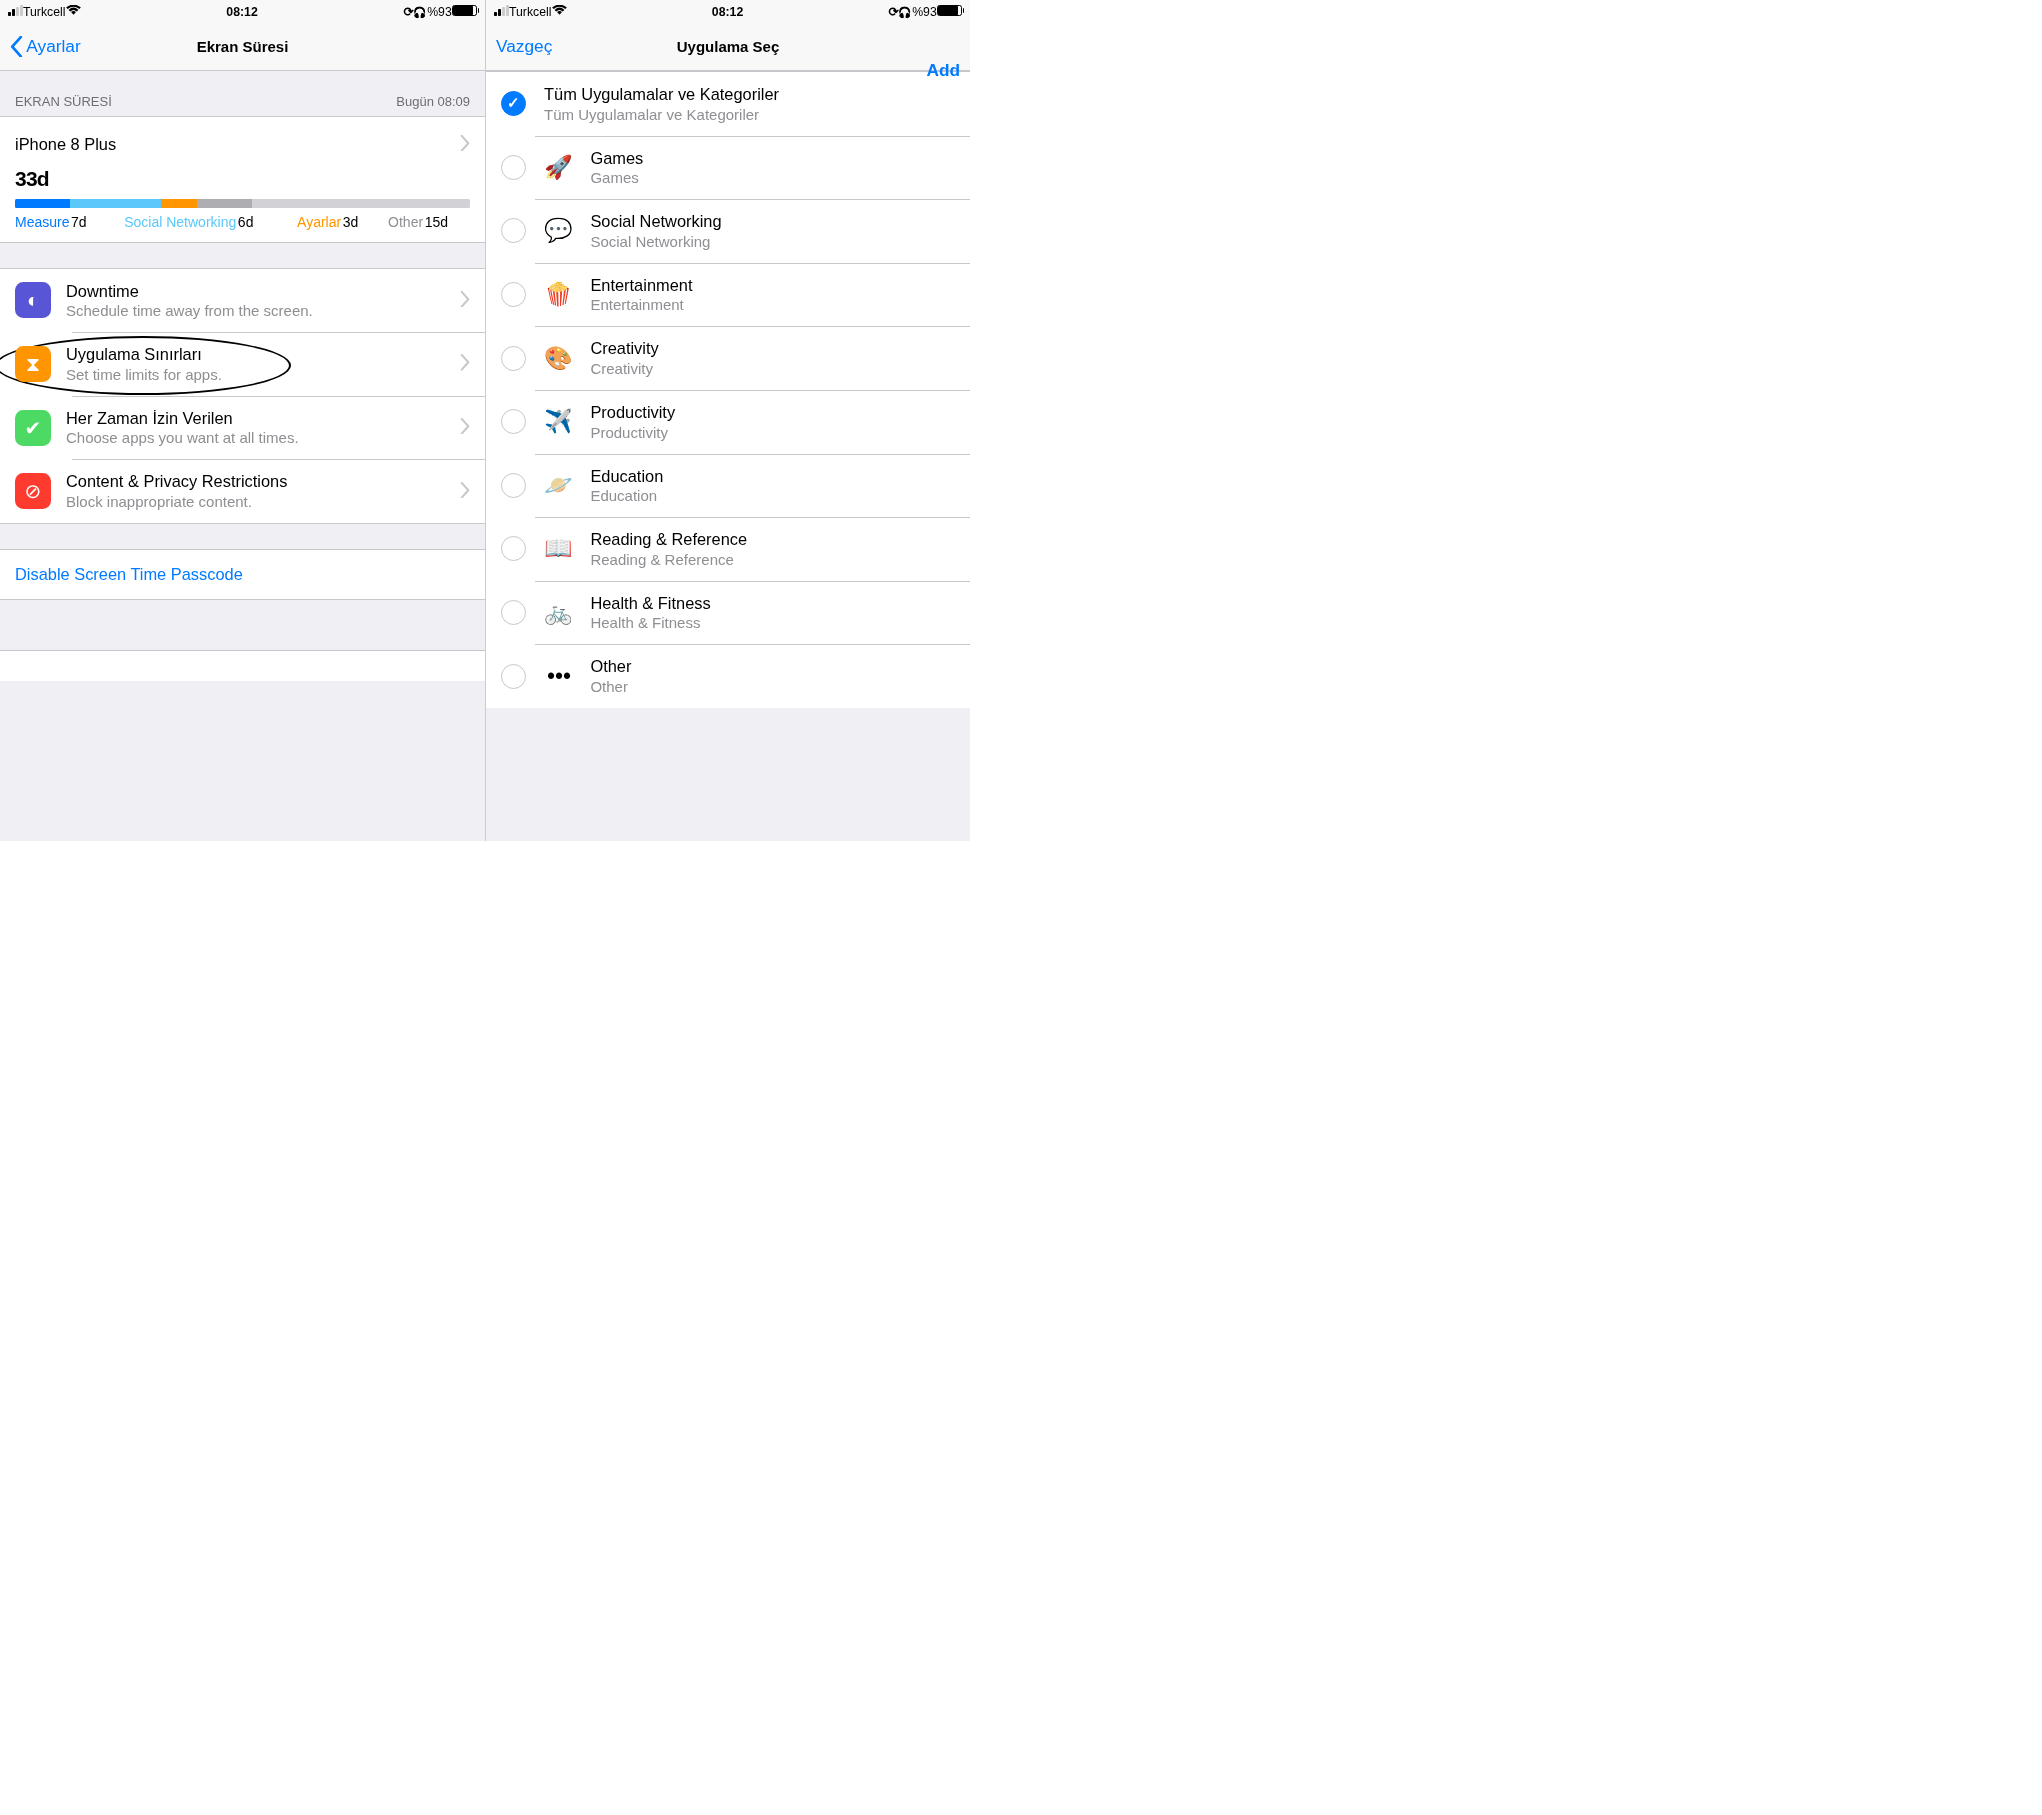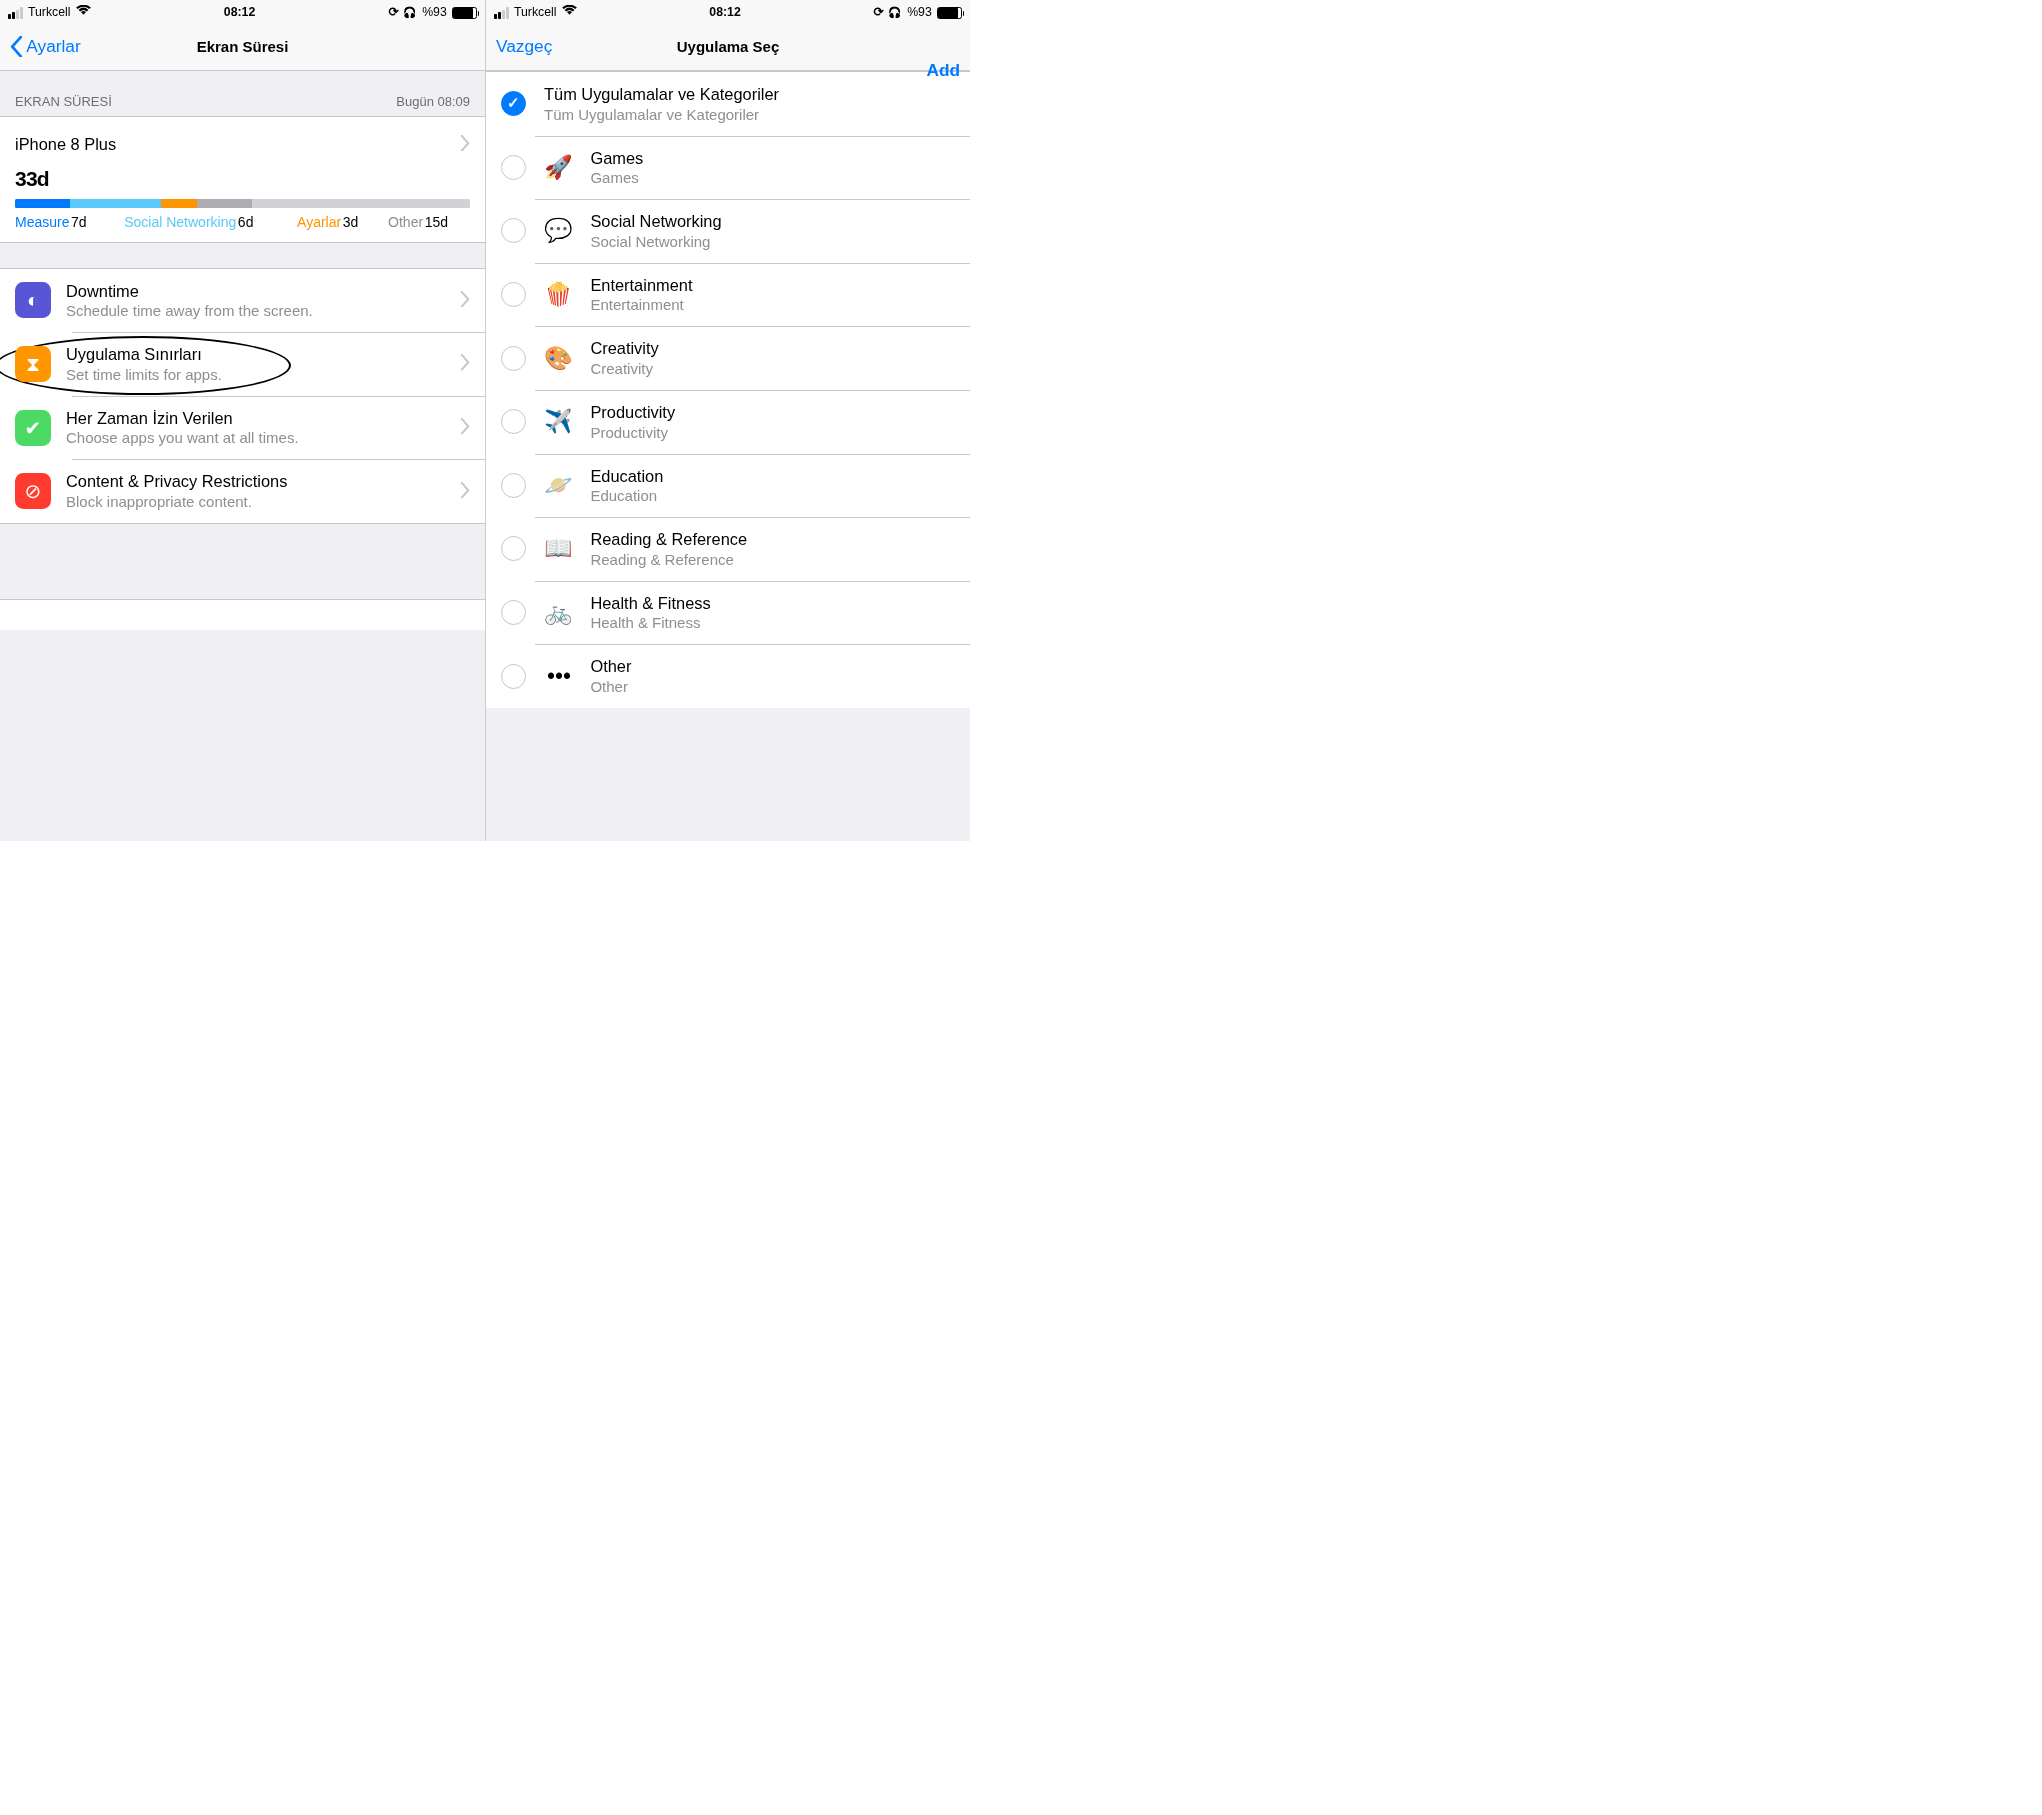--- a/index.html
+++ b/index.html
@@ -27,21 +27,21 @@
     height: 23px;
     display: flex;
     align-items: center;
     justify-content: space-between;
     padding: 0 8.2px;
     font-size: 12.3px;
     background: #f8f8f8;
     color: #000;
     font-weight: 500;
   }
-  .status .left, .status .right { display: flex; align-items: flex-end; gap: 5px; }
+  .status .left, .status .right { display: flex; align-items: flex-start; }
   .signal { display: flex; align-items: flex-end; gap: 1.6px; }
   .signal span { width: 2.5px; background: #000; border-radius: 0.8px; }
   .signal span:nth-child(1){height:4.1px}
   .signal span:nth-child(2){height:6.6px}
   .signal span:nth-child(3){height:9px;background:#ccc}
   .signal span:nth-child(4){height:11.5px;background:#ccc}
   .battery {
     width: 25px; height: 11.5px; border: 1.2px solid #000; border-radius: 2.5px; position: relative;
   }
   .battery::after { content:""; position:absolute; right:-3.3px; top:2.5px; width:1.6px; height:5px; background:#000; border-radius:0 1.6px 1.6px 0;}
@@ -245,20 +245,21 @@
           <span class="title">Content &amp; Privacy Restrictions</span>
           <span class="sub">Block inappropriate content.</span>
         </div>
         <span class="chev"><svg viewBox="0 0 12 20">
             <path d="M2 1 L10 10 L2 19" stroke="#c7c7cc" stroke-width="2.5" fill="none" stroke-linecap="round" stroke-linejoin="round"></path>
           </svg></span>
       </div>
     </div>
 
   <div class="gap"></div>
+  <div class="link-row blue">Disable Screen Time Passcode</div>
   <div class="gap"></div>
   <div class="gap"></div>
   <div class="link-row blue" style="border-bottom:none;height:16.4px;padding-top:15px;overflow:hidden;">&nbsp;</div>
 </div>
 
 <div class="screen">
   <div class="status">
     <div class="left">
       <div class="signal">
           <span></span>

